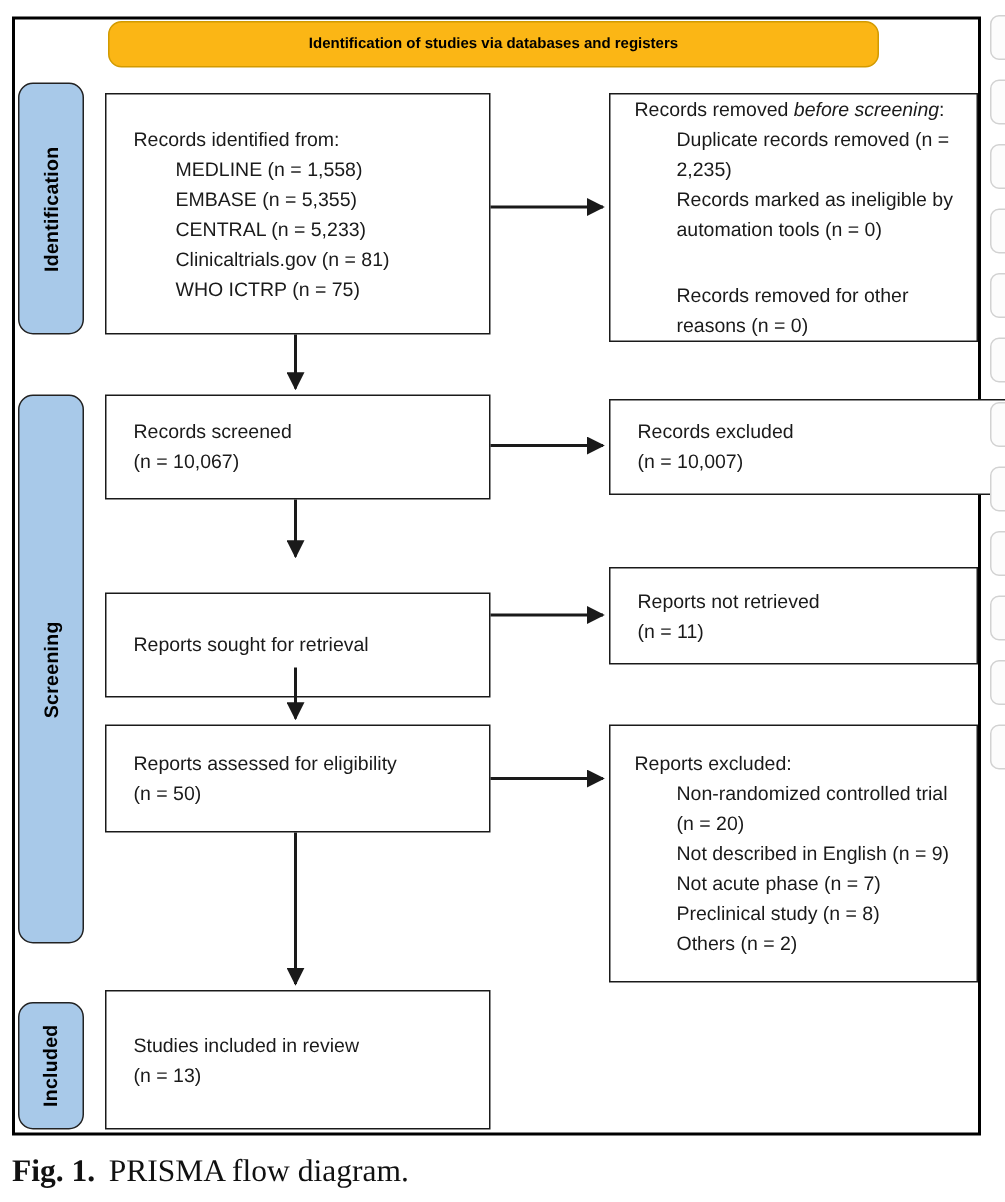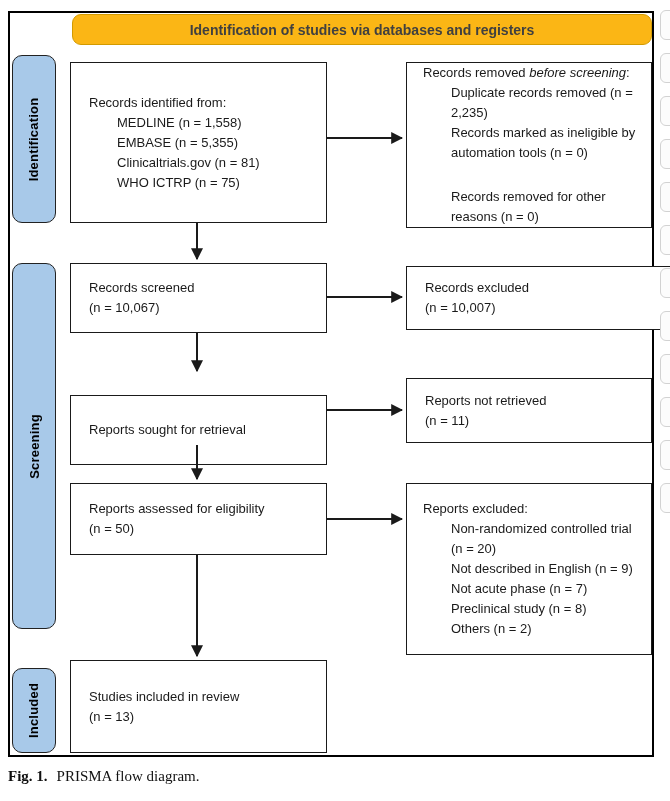--- a/index.html
+++ b/index.html
@@ -5,25 +5,25 @@
   html,body{margin:0;padding:0;background:#fff;}
   .stage{
     position:relative;width:670px;height:801px;background:#fff;overflow:hidden;
     font-family:"Liberation Sans","DejaVu Sans",sans-serif;color:#1a1a1a;
   }
   .frame{
     position:absolute;left:8px;top:11px;width:646px;height:746px;
     border:2px solid #000;box-sizing:border-box;background:#fff;
   }
   .banner{
-    position:absolute;left:72px;top:14px;width:580px;height:31px;
+    position:absolute;left:72px;top:14px;width:514px;height:31px;
     background:var(--banner-fill,#FBB615);border:1px solid var(--banner-border,#D29A00);
     border-radius:9px;box-sizing:border-box;
     display:flex;align-items:center;justify-content:center;
-    font-weight:bold;font-size:14px;color:#404040;
+    font-weight:bold;font-size:10px;color:#000000;
   }
   .side-pill{
     position:absolute;left:12px;width:44px;
     background:var(--sidebar-fill,#A8C9E9);border:1.5px solid #222;
     border-radius:10px;box-sizing:border-box;
     display:flex;align-items:center;justify-content:center;
   }
   .side-pill span{
     transform:rotate(-90deg);white-space:nowrap;
     font-weight:bold;font-size:13px;color:#000;letter-spacing:.2px;
@@ -37,21 +37,21 @@
   .fbox .indent{margin-left:28px;}
   .fbox em{font-style:italic;}
   .arrows{position:absolute;left:0;top:0;width:670px;height:801px;pointer-events:none;}
   .arrows line{stroke:#1a1a1a;stroke-width:2;}
   .ghost-pill{
     position:absolute;left:660px;width:16px;height:30px;
     border:1.5px solid #d2d2d2;border-radius:6px;background:#fcfcfc;box-sizing:border-box;
   }
   .caption{
     position:absolute;left:8px;top:768px;width:650px;
-    font-family:"Liberation Serif","DejaVu Serif",serif;font-size:15px;color:#111;
+    font-family:"Liberation Serif","DejaVu Serif",serif;font-size:21px;color:#111;
   }
   .caption .figlab{font-weight:bold;margin-right:9px;}
 </style>
 </head>
 <body>
 
 <div class="stage">
 
   <div class="frame"></div>
 
@@ -64,20 +64,21 @@
     <span>Screening</span>
   </div>
   <div class="side-pill" style="top:668px;height:85px;">
     <span>Included</span>
   </div>
 
   <div class="fbox" style="left:70px;top:62px;width:257px;height:161px;">
     <div class="pad">Records identified from:</div>
     <div class="pad indent">MEDLINE (n = 1,558)</div>
     <div class="pad indent">EMBASE (n = 5,355)</div>
+    <div class="pad indent">CENTRAL (n = 5,233)</div>
     <div class="pad indent">Clinicaltrials.gov (n = 81)</div>
     <div class="pad indent">WHO ICTRP (n = 75)</div>
   </div>
 
   <div class="fbox" style="left:406px;top:62px;width:246px;height:166px;">
     <div class="pad" style="padding-left:16px;"><span>Records removed </span><em>before screening</em><span>:</span></div>
     <div class="pad indent" style="padding-left:16px;">Duplicate records removed (n = 2,235)</div>
     <div class="pad indent" style="padding-left:16px;">Records marked as ineligible by automation tools (n = 0)</div>
     <div class="pad indent" style="padding-left:16px;margin-top:24px;">Records removed for other reasons (n = 0)</div>
   </div>

